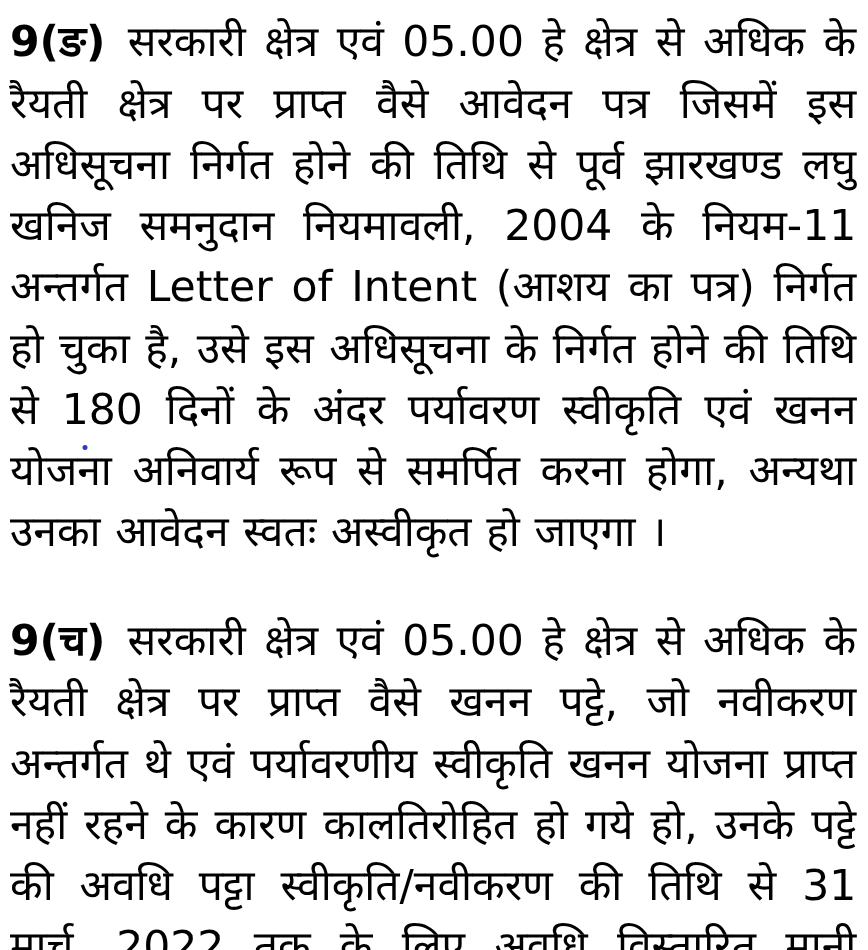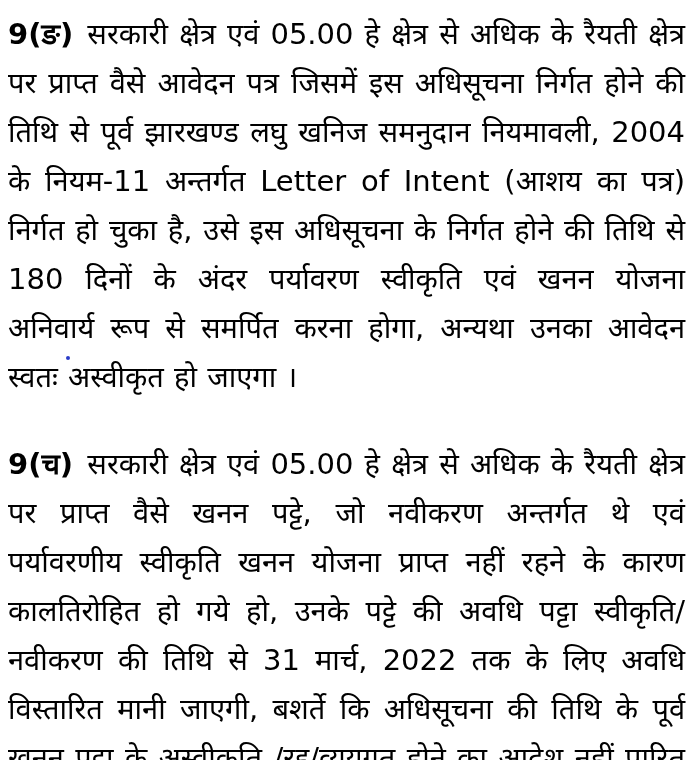--- a/index.html
+++ b/index.html
@@ -16,21 +16,21 @@
     color: #000000;
   }
   .page {
     box-sizing: border-box;
     width: 694px;
     height: 760px;
     padding: 10px 9px 0 8px;
     background: #ffffff;
   }
   .para {
-    font-size: 29px;
+    font-size: 34px;
     line-height: 49px;
     text-align: justify;
     margin: 0 0 38px 0;
     word-spacing: 1px;
   }
   .clause-label {
     font-weight: bold;
     margin-right: 3px;
     white-space: nowrap;
   }

